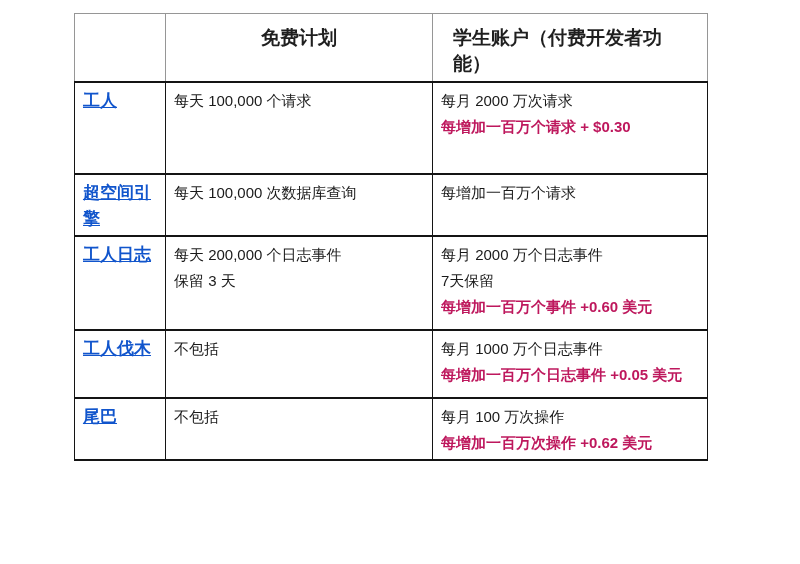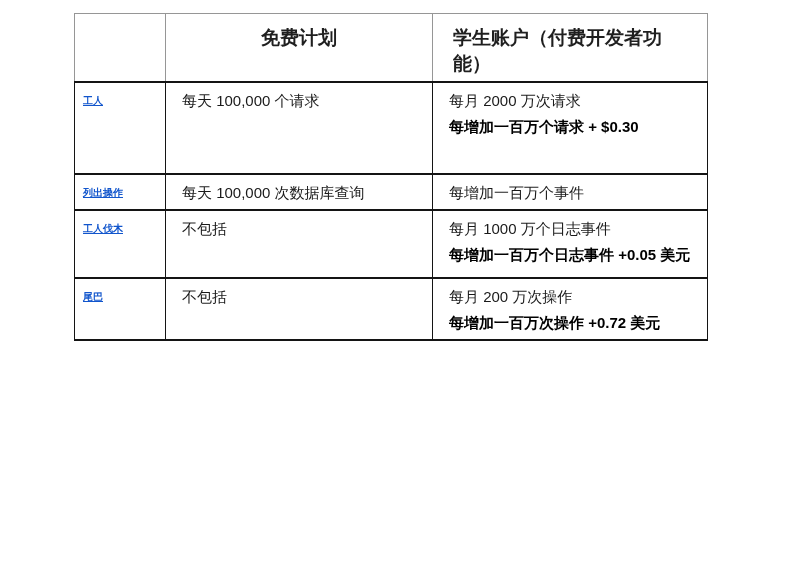--- a/index.html
+++ b/index.html
@@ -47,30 +47,29 @@
     border-bottom-width: 2px;
     vertical-align: top;
     padding: 5px 8px 3px 8px;
     font-size: 15px;
     color: #1a1a1a;
     overflow: hidden;
   }
   .line {
     line-height: 26px;
     white-space: nowrap;
-    margin-left: 8px;
   }
   .line.bold {
     font-weight: bold;
-    color: #000000;
+    color: #be185d;
   }
   a.product-link {
     color: #1155cc;
     font-weight: bold;
-    font-size: 10px;
+    font-size: 17px;
     text-decoration: underline;
     line-height: 26px;
     cursor: pointer;
   }
 </style>
 </head>
 <body>
 
 <div class="page">
   <div class="table-wrap">
@@ -92,44 +91,56 @@
             <td><a class="product-link">工人</a></td>
             <td>
               <div class="line">每天 100,000 个请求</div>
             </td>
             <td>
               <div class="line">每月 2000 万次请求</div>
               <div class="line bold">每增加一百万个请求 + $0.30</div>
             </td>
           </tr>
           <tr style="height: 32px;">
-            <td><a class="product-link">列出操作</a></td>
+            <td><a class="product-link">超空间引擎</a></td>
             <td>
               <div class="line">每天 100,000 次数据库查询</div>
             </td>
             <td>
-              <div class="line">每增加一百万个事件</div>
+              <div class="line">每增加一百万个请求</div>
+            </td>
+          </tr>
+          <tr style="height: 94px;">
+            <td><a class="product-link">工人日志</a></td>
+            <td>
+              <div class="line">每天 200,000 个日志事件</div>
+              <div class="line">保留 3 天</div>
+            </td>
+            <td>
+              <div class="line">每月 2000 万个日志事件</div>
+              <div class="line">7天保留</div>
+              <div class="line bold">每增加一百万个事件 +0.60 美元</div>
             </td>
           </tr>
           <tr style="height: 68px;">
             <td><a class="product-link">工人伐木</a></td>
             <td>
               <div class="line">不包括</div>
             </td>
             <td>
               <div class="line">每月 1000 万个日志事件</div>
               <div class="line bold">每增加一百万个日志事件 +0.05 美元</div>
             </td>
           </tr>
           <tr style="height: 61px; border-radius: 16px;">
             <td><a class="product-link">尾巴</a></td>
             <td>
               <div class="line">不包括</div>
             </td>
             <td>
-              <div class="line">每月 200 万次操作</div>
-              <div class="line bold">每增加一百万次操作 +0.72 美元</div>
+              <div class="line">每月 100 万次操作</div>
+              <div class="line bold">每增加一百万次操作 +0.62 美元</div>
             </td>
           </tr>
         </tbody>
     </table>
   </div>
 </div>
 
 </body></html>

